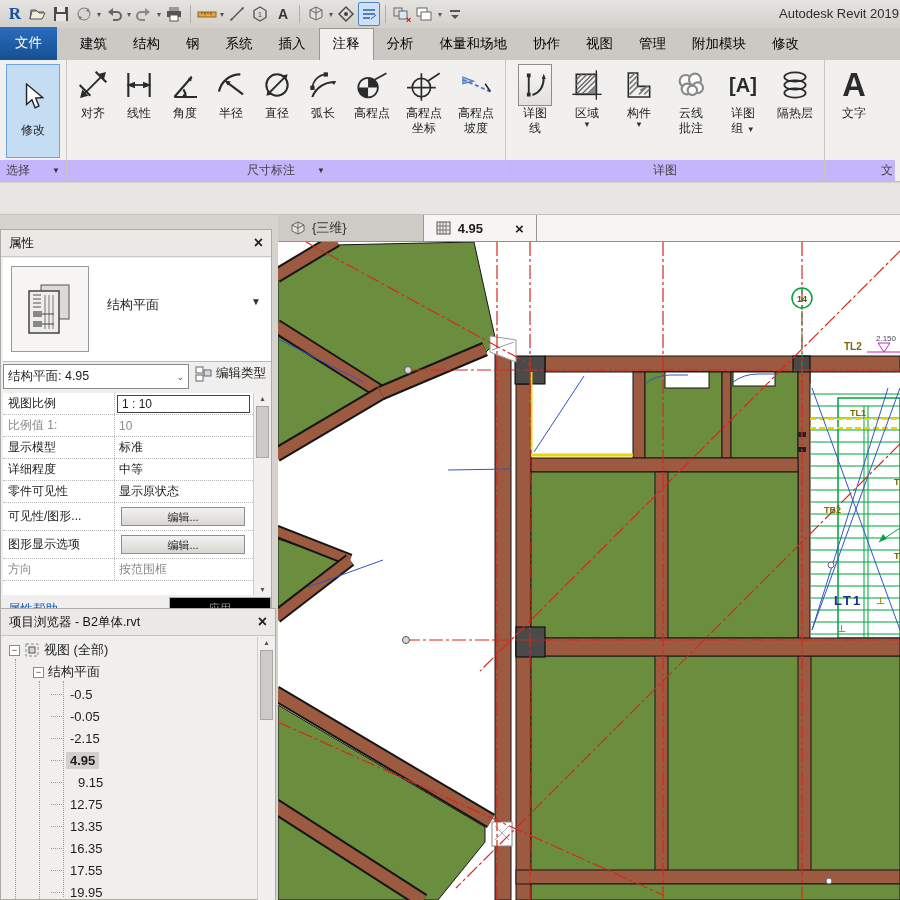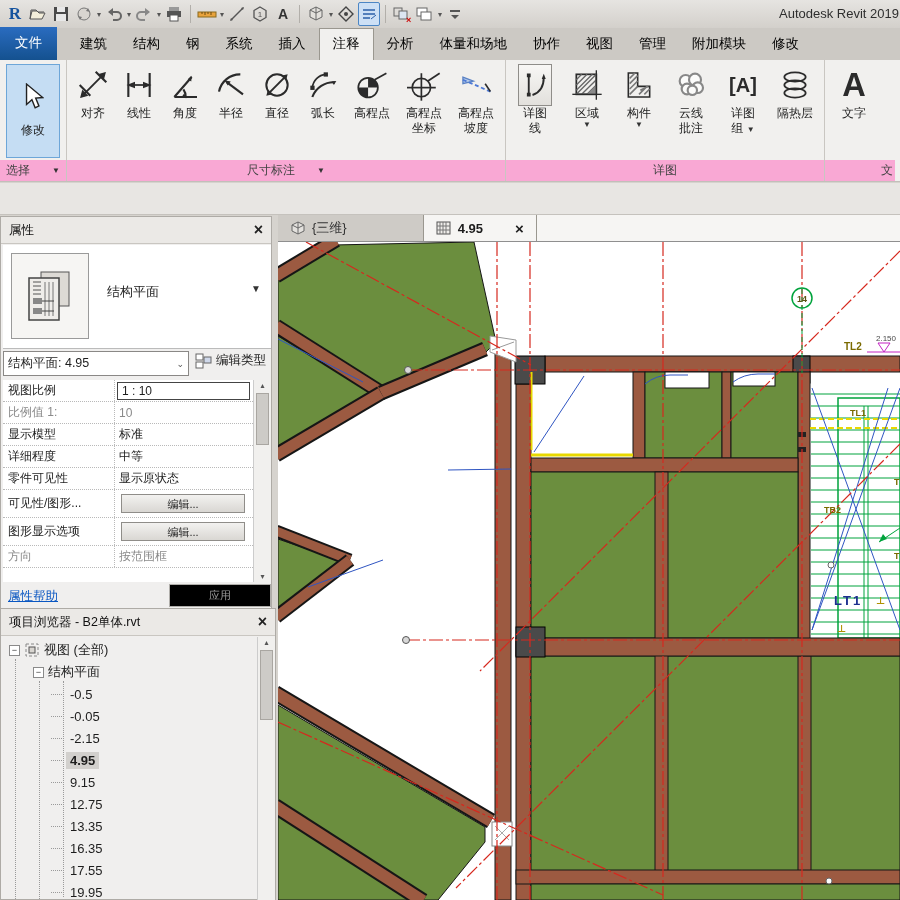--- a/index.html
+++ b/index.html
@@ -19,21 +19,21 @@
   
   .tabbar{position:absolute;top:28px;left:0;right:0;height:32px;background:#ccc9c4;display:flex;align-items:flex-end;}
   .rtab{padding:6px 13px 7px;font-size:13.5px;color:#000000;white-space:nowrap;}
   .rtab.file{background:linear-gradient(#2a6cc0,#14518f);color:#fff;padding:7px 15px 8px;margin-right:10px;}
   .rtab.active{background:#f1f0ee;border:1px solid #9a978f;border-bottom:none;}
   
   .ribbon{position:absolute;top:60px;left:0;right:0;height:122px;background:#f1f0ee;display:flex;overflow:hidden;
           border-bottom:1px solid #c2bfba;}
   .rpanel{display:flex;flex-direction:column;border-right:1px solid #c9c6c1;flex:0 0 auto;}
   .rtools{flex:1;display:flex;align-items:flex-start;padding:2px 3px 0;}
-  .rlabel{height:21px;display:flex;align-items:center;justify-content:center;font-size:12px;color:#444;gap:22px;background:#f9a8d4;}
+  .rlabel{height:21px;display:flex;align-items:center;justify-content:center;font-size:12px;color:#444;gap:22px;background:#c4b5fd;}
   .tool{width:46px;display:flex;flex-direction:column;align-items:center;padding-top:2px;}
   .tool.w52{width:52px;}
   .tool .ic{height:42px;display:flex;align-items:center;justify-content:center;}
   .tool .tl{font-size:12px;line-height:15px;color:#1d1d1d;text-align:center;white-space:nowrap;}
   .framed{border:1px solid #8f8d89;background:linear-gradient(#f8f7f5,#e2e0dc);padding:1px;}
   .modify-btn{margin:2px 3px;width:54px;height:94px;background:#c5ddf3;border:1px solid #6da6d8;
               display:flex;flex-direction:column;align-items:center;justify-content:center;gap:8px;}
   .dd8{font-size:8px;color:#333;line-height:8px;}
   
   .optbar{position:absolute;top:183px;left:0;right:0;height:32px;background:#e8e6e3;border-bottom:1px solid #c5c2bd;}
@@ -455,21 +455,21 @@
         </div>
       </div>
       <div class="rlabel" style="justify-content:flex-end;padding-right:2px;">
           <span>文</span>
         </div>
     </div>
   </div>
 
   <div class="optbar"></div>
 
-  <div class="panel" style="left:0;top:216px;width:272px;height:393px;">
+  <div class="panel" style="left:0;top:229px;width:272px;height:393px;">
     <div class="ptitle">
       <span>属性</span>
       <span class="px">×</span>
     </div>
     <div class="typesel">
       <div class="preview">
         <svg width="46" height="56">
           <rect x="14" y="4" width="28" height="34" fill="#dddad5" stroke="#555"></rect>
           <rect x="2" y="10" width="30" height="42" fill="#efedea" stroke="#444" stroke-width="1.5"></rect>
           <path d="M6 14h8M6 18h8M6 22h8M6 26h8" stroke="#555"></path>
@@ -569,21 +569,21 @@
           <span class="lvl">-0.05</span>
         </div>
         <div class="trow" style="left: 50px; top: 119px; height: 20px;">
           <span style="display: inline-block; width: 13px; border-top: 1px dotted rgb(154, 154, 154); margin-right: 2px;"></span>
           <span class="lvl">-2.15</span>
         </div>
         <div class="trow" style="left: 50px; top: 141px; height: 20px;">
           <span style="display: inline-block; width: 13px; border-top: 1px dotted rgb(154, 154, 154); margin-right: 2px;"></span>
           <span class="lvl sel">4.95</span>
         </div>
-        <div class="trow" style="left: 50px; top: 163px; height: 20px;">
+        <div class="trow" style="left: 50px; top: 163px; height: 20px; gap: 8px;">
           <span style="display: inline-block; width: 13px; border-top: 1px dotted rgb(154, 154, 154); margin-right: 2px;"></span>
           <span class="lvl">9.15</span>
         </div>
         <div class="trow" style="left: 50px; top: 185px; height: 20px;">
           <span style="display: inline-block; width: 13px; border-top: 1px dotted rgb(154, 154, 154); margin-right: 2px;"></span>
           <span class="lvl">12.75</span>
         </div>
         <div class="trow" style="left: 50px; top: 207px; height: 20px;">
           <span style="display: inline-block; width: 13px; border-top: 1px dotted rgb(154, 154, 154); margin-right: 2px;"></span>
           <span class="lvl">13.35</span>

